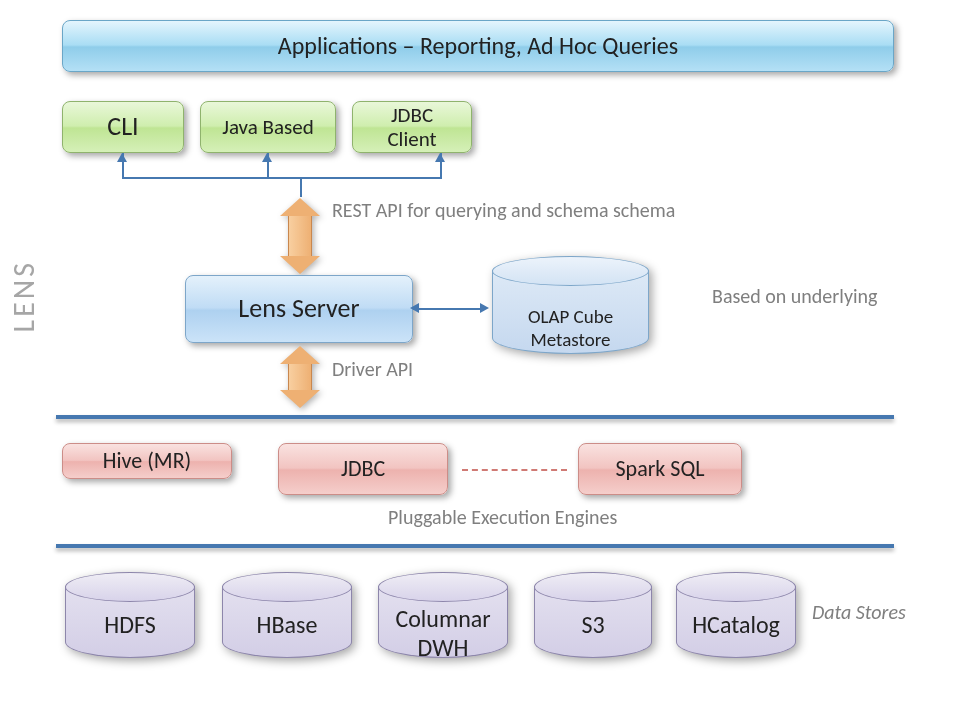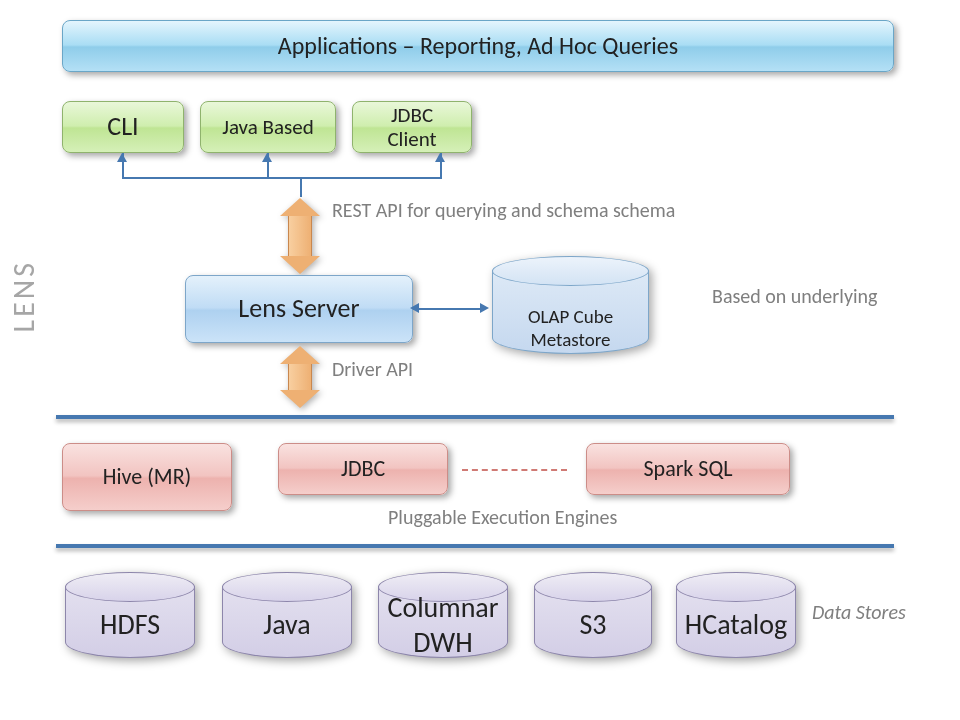--- a/index.html
+++ b/index.html
@@ -43,21 +43,21 @@
     background: linear-gradient(180deg,#f9e2e0 0%,#f2c4c1 48%,#edb2ae 52%,#f5cecb 100%);
     border: 1px solid #cc8d88;
     font-size: 22px;
   }
   .cyl {
     position: absolute;
     display: flex;
     align-items: center;
     justify-content: center;
     text-align: center;
-    font-size: 28px;
+    font-size: 24px;
     color: #222;
     background: linear-gradient(180deg,#e3e0ef 0%,#d3cee6 100%);
     border: 1px solid #8d86ab;
     border-top: none;
     border-radius: 0 0 50% 50% / 0 0 16px 16px;
     filter: drop-shadow(3px 3px 5px rgba(0,0,0,0.35));
   }
   .cyl::before {
     content: "";
     position: absolute;
@@ -198,45 +198,45 @@
   <div class="head-up"></div>
   <div class="shaft"></div>
   <div class="head-down"></div>
 </div>
 <div class="annot" style="left:332px; top:357px;">
   <span>Driver API</span>
 </div>
 
 <div class="rule" style="top:415px;"></div>
 
-<div class="box red-box" style="left:62px; top:443px; width:170px; height:68px;">
+<div class="box red-box" style="left:62px; top:443px; width:170px; height:36px;">
   <span>Hive (MR)</span>
 </div>
 <div class="box red-box" style="left:278px; top:443px; width:170px; height:52px;">
   <span>JDBC</span>
 </div>
 <div class="dashed" style="left:462px; top:469px; width:105px;"></div>
-<div class="box red-box" style="left:578px; top:443px; width:204px; height:52px;margin-left:8px;">
+<div class="box red-box" style="left:578px; top:443px; width:164px; height:52px;">
   <span>Spark SQL</span>
 </div>
 
 <div class="annot" style="left:388px; top:505px;">
   <span>Pluggable Execution Engines</span>
 </div>
 
 <div class="rule" style="top:544px;"></div>
 
 <div class="cyl" style="left:65px;  top:586px; width:130px; height:72px;">
   <span style="position:relative; top:3px;">HDFS</span>
 </div>
 <div class="cyl" style="left:222px; top:586px; width:130px; height:72px;">
-  <span style="position:relative; top:3px;">Java</span>
+  <span style="position:relative; top:3px;">HBase</span>
 </div>
 <div class="cyl" style="left:378px; top:586px; width:130px; height:72px;">
-  <div style="position:relative; top:3px;">
+  <div style="position:relative; top:11px;">
     <span>Columnar</span><br>
     <span>DWH</span>
   </div>
 </div>
 <div class="cyl" style="left:534px; top:586px; width:118px; height:72px;">
   <span style="position:relative; top:3px;">S3</span>
 </div>
 <div class="cyl" style="left:676px; top:586px; width:120px; height:72px;">
   <span style="position:relative; top:3px;">HCatalog</span>
 </div>

